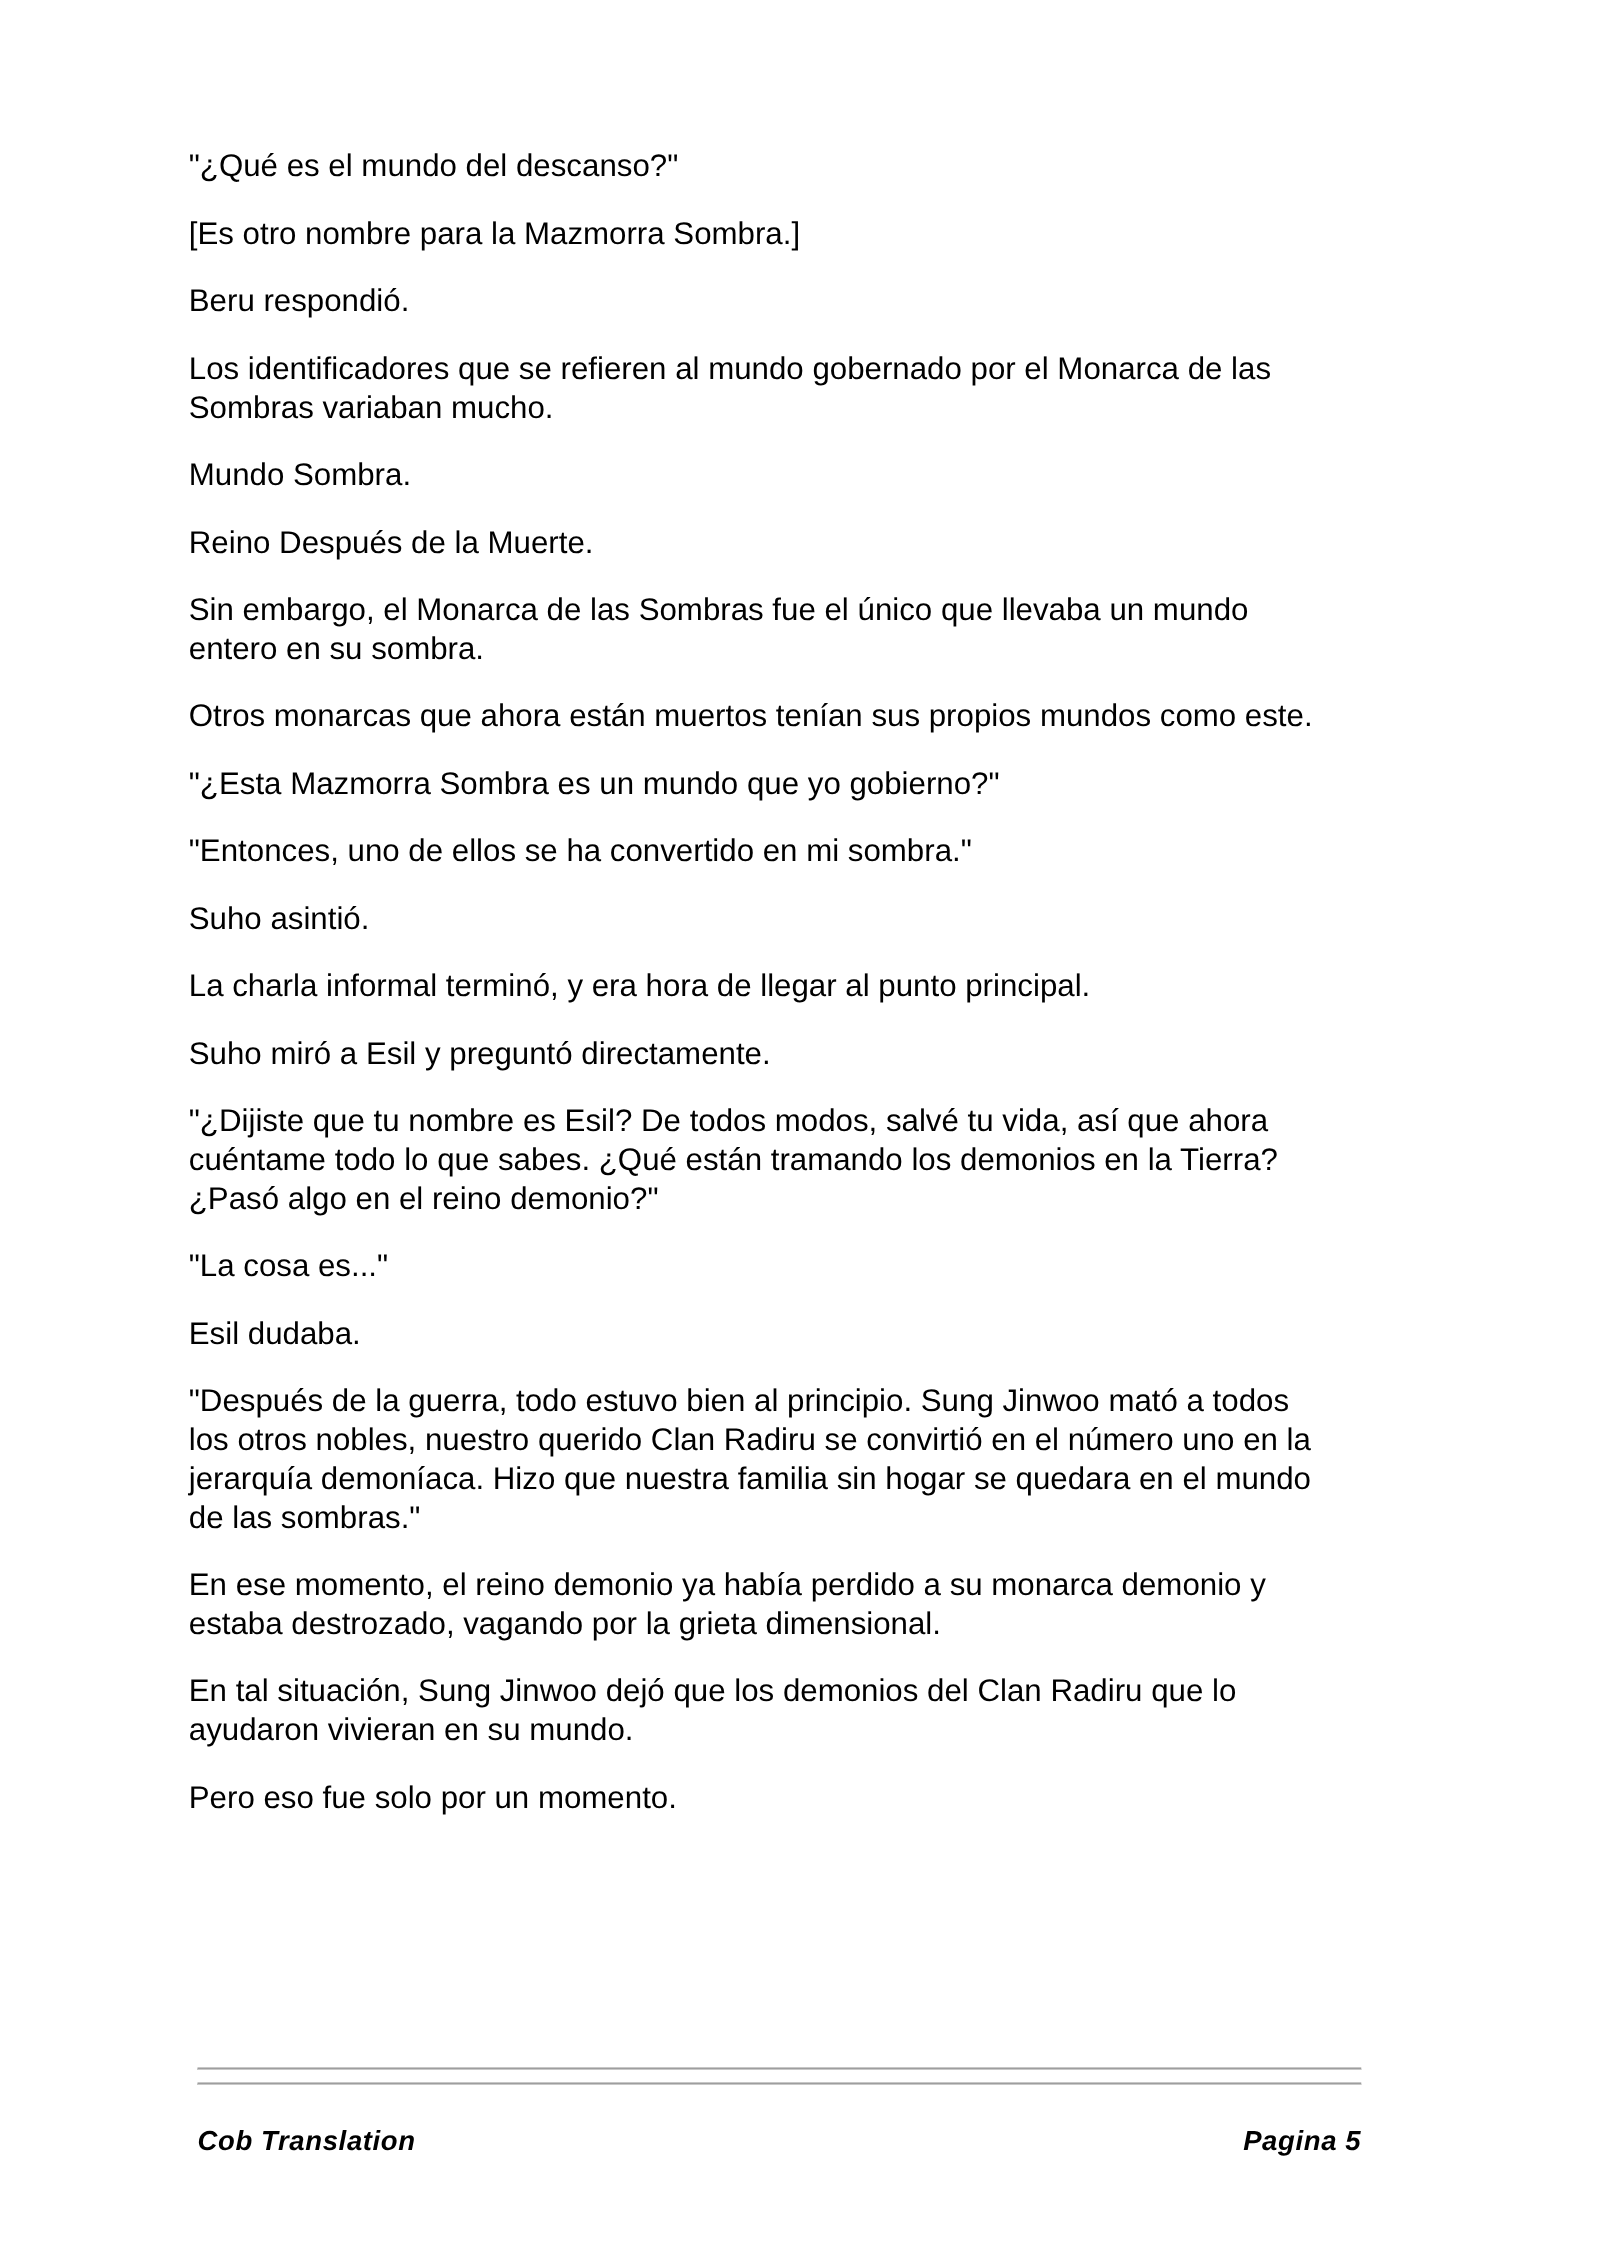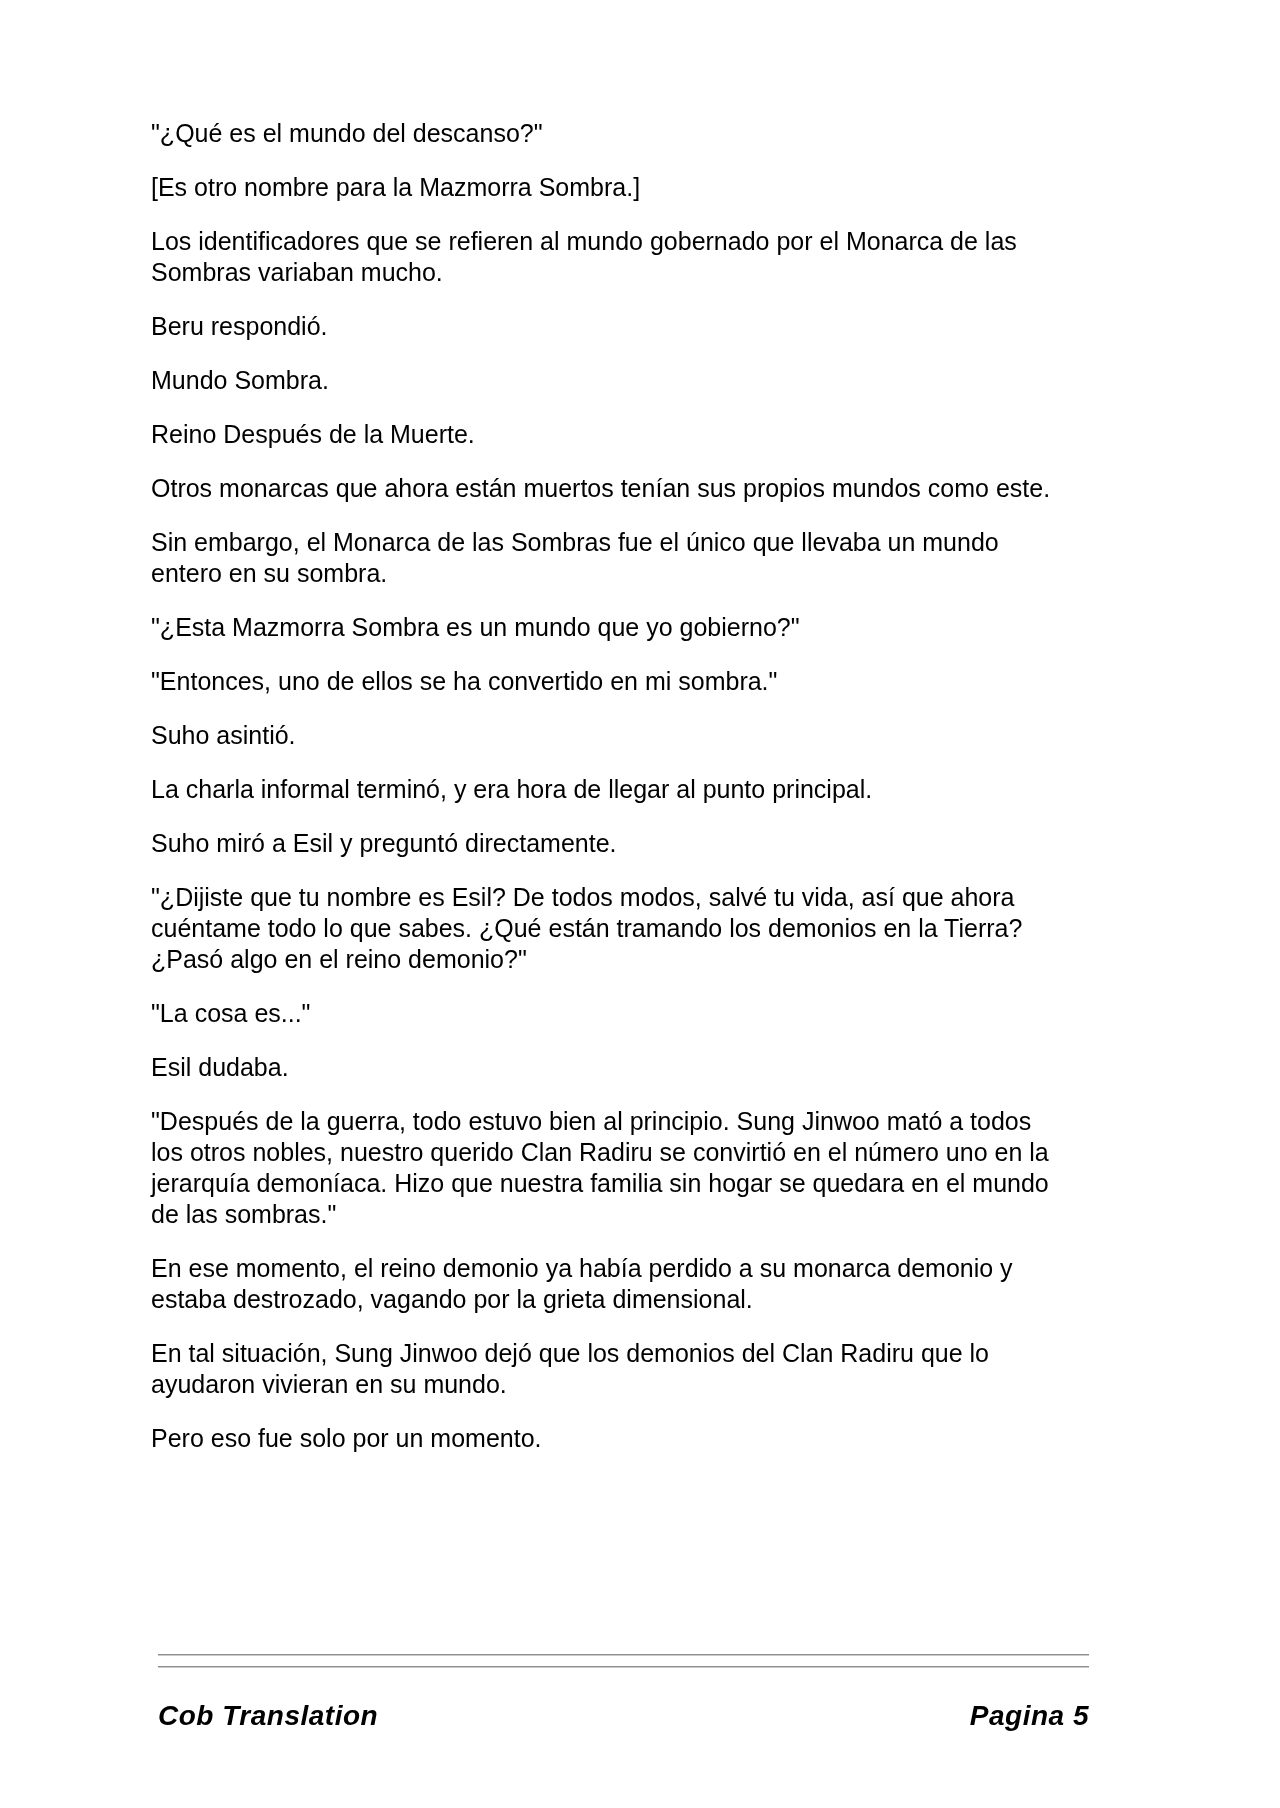--- a/index.html
+++ b/index.html
@@ -47,43 +47,43 @@
   .footer {
     position: absolute;
     left: 158px;
     top: 1700px;
     width: 931px;
     display: flex;
     justify-content: space-between;
     align-items: baseline;
   }
   .footer span {
-    font-size: 28px;
+    font-size: 22px;
     font-weight: bold;
     font-style: italic;
     color: #000000;
     letter-spacing: 0.5px;
   }
 </style>
 </head>
 <body>
 
 <div class="page">
 
   <div class="body-text">
     <p>"¿Qué es el mundo del descanso?"</p>
     <p>[Es otro nombre para la Mazmorra Sombra.]</p>
+    <p>Beru respondió.</p>
     <p>Los identificadores que se refieren al mundo gobernado por el Monarca de las
 Sombras variaban mucho.</p>
-    <p>Beru respondió.</p>
     <p>Mundo Sombra.</p>
     <p>Reino Después de la Muerte.</p>
-    <p>Otros monarcas que ahora están muertos tenían sus propios mundos como este.</p>
     <p>Sin embargo, el Monarca de las Sombras fue el único que llevaba un mundo
 entero en su sombra.</p>
+    <p>Otros monarcas que ahora están muertos tenían sus propios mundos como este.</p>
     <p>"¿Esta Mazmorra Sombra es un mundo que yo gobierno?"</p>
     <p>"Entonces, uno de ellos se ha convertido en mi sombra."</p>
     <p>Suho asintió.</p>
     <p>La charla informal terminó, y era hora de llegar al punto principal.</p>
     <p>Suho miró a Esil y preguntó directamente.</p>
     <p>"¿Dijiste que tu nombre es Esil? De todos modos, salvé tu vida, así que ahora
 cuéntame todo lo que sabes. ¿Qué están tramando los demonios en la Tierra?
 ¿Pasó algo en el reino demonio?"</p>
     <p>"La cosa es..."</p>
     <p>Esil dudaba.</p>

